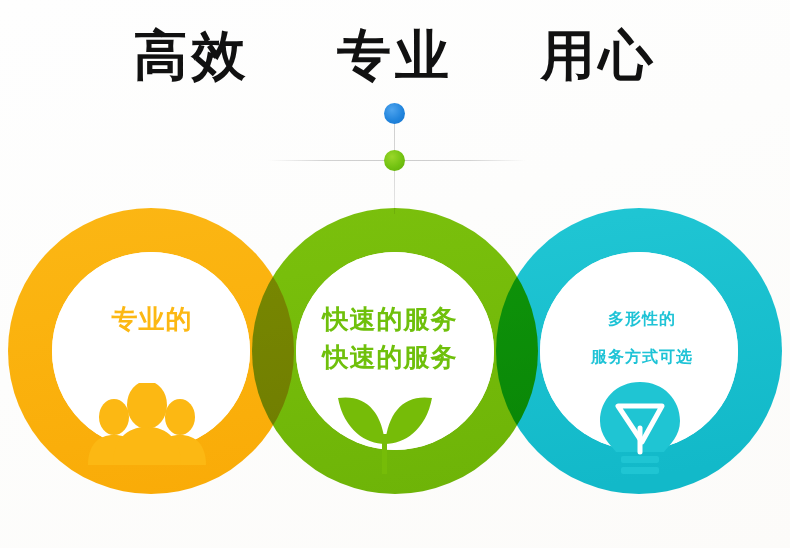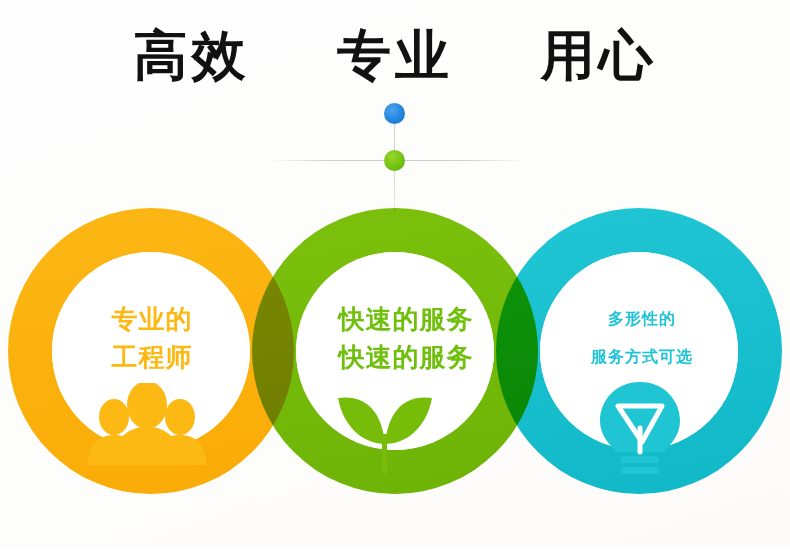--- a/index.html
+++ b/index.html
@@ -94,21 +94,21 @@
     font-weight: bold;
     font-size: 26px;
     line-height: 38px;
     letter-spacing: 1px;
     white-space: nowrap;
     pointer-events: none;
   }
   .circle-text .l { display: block; }
 
   #txt1 { left: 52px;  top: 300px; width: 200px; color: #fcb813; }
-  #txt2 { left: 306px; top: 300px; width: 200px; color: #6fc00b; }
+  #txt2 { left: 290px; top: 300px; width: 200px; color: #6fc00b; }
   #txt3 { left: 532px; top: 300px; width: 220px; color: #1ec3d6; font-size: 16px; }
 
   
   .icon-wrap {
     position: absolute;
     pointer-events: none;
   }
   #icon1 { left: 86px;  top: 383px; width: 122px; height: 82px; }
   #icon2 { left: 322px; top: 382px; width: 126px; height: 92px; }
   #icon3 { left: 588px; top: 380px; width: 104px; height: 96px; }
@@ -180,21 +180,20 @@
       <rect x="0" y="0" width="790" height="557" fill="url(#gradGreen)" mask="url(#ringmask2)"></rect>
     </g>
 
     <circle cx="151" cy="351" r="99" fill="#ffffff"></circle>
     <circle cx="639" cy="351" r="99" fill="#ffffff"></circle>
     <circle cx="395" cy="351" r="99" fill="#ffffff"></circle>
   </svg>
 
   <div class="circle-text" id="txt1">
     <span class="l">专业的</span>
-    <span class="l">工程师</span>
   </div>
   <div class="icon-wrap" id="icon1">
     <svg viewBox="0 0 122 82" width="122" height="82">
       <g fill="#fcb813">
         <ellipse cx="28" cy="34" rx="15" ry="18"></ellipse>
         <path d="M2 82 C2 62 12 52 28 52 C44 52 54 62 54 82 Z"></path>
         <ellipse cx="94" cy="34" rx="15" ry="18"></ellipse>
         <path d="M68 82 C68 62 78 52 94 52 C110 52 120 62 120 82 Z"></path>
         <ellipse cx="61" cy="22" rx="20" ry="24"></ellipse>
         <path d="M27 82 C27 57 40 44 61 44 C82 44 95 57 95 82 Z"></path>

